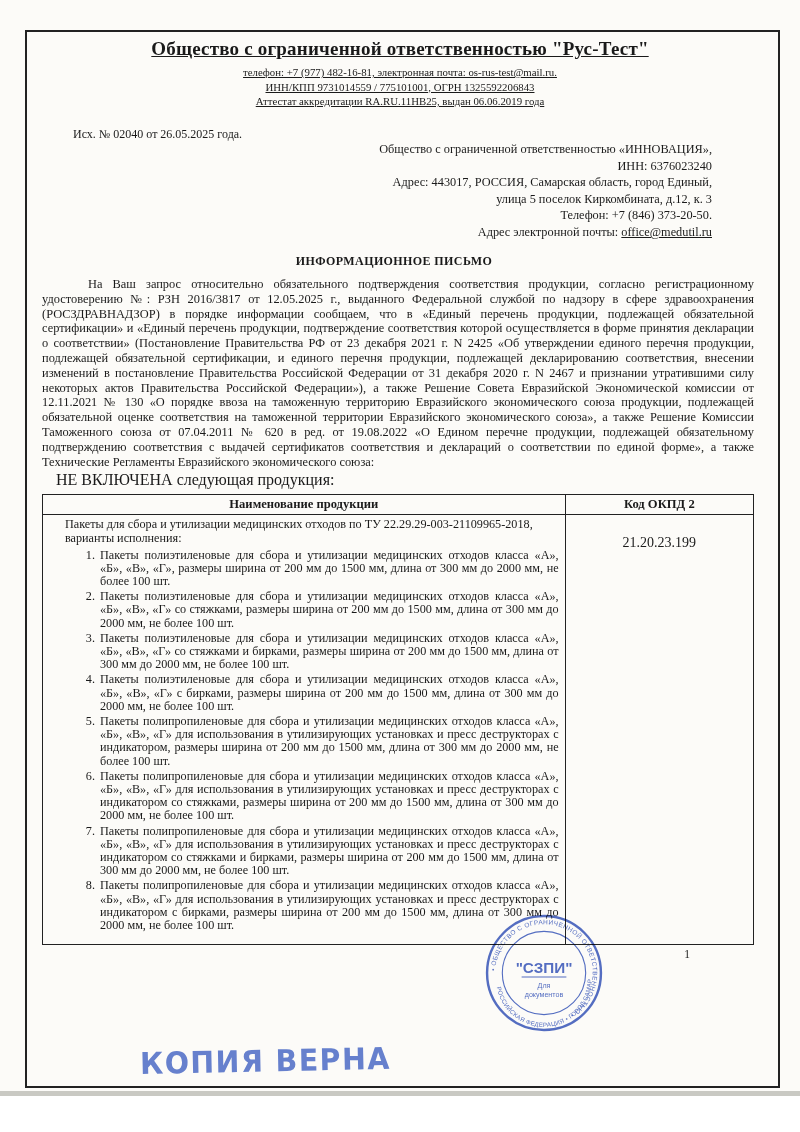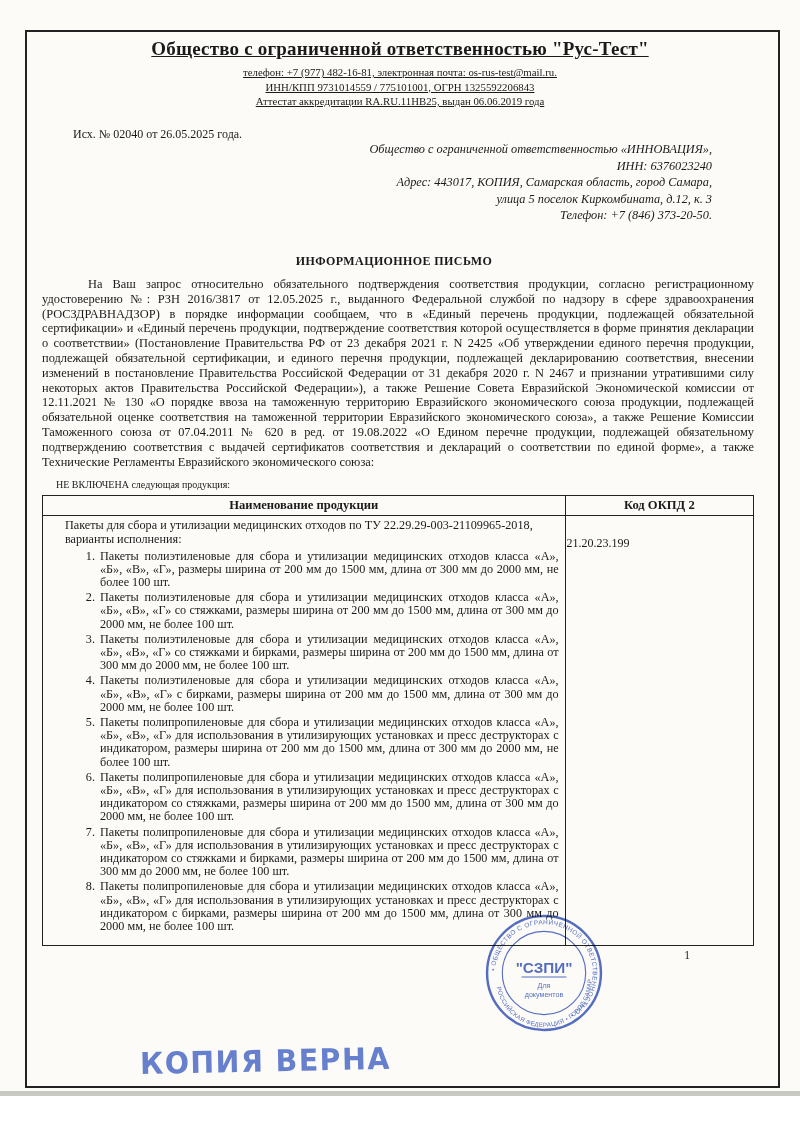--- a/index.html
+++ b/index.html
@@ -14,35 +14,35 @@
   }
   .scan-edge-bottom {
     position:absolute; left:0; right:0; bottom:0; height:5px; background:#c9c9c3;
   }
   
   .letterhead { position:absolute; top:38px; left:70px; right:70px; text-align:center; }
   .company { font-size:19px; font-weight:bold; text-decoration:underline; margin-bottom:5px; letter-spacing:.2px; }
   .lh-line { font-size:10.8px; line-height:14.5px; text-decoration:underline; }
   .outgoing { position:absolute; left:49px; top:127px; font-size:12px;margin-left:24px; }
   
-  .recipient { position:absolute; top:141px; right:88px; text-align:right; font-size:12.3px; line-height:16.6px;font-style:italic; }
+  .recipient { position:absolute; top:141px; right:88px; text-align:right; font-size:12.3px; line-height:16.6px; }
   .recipient .email { text-decoration:underline; }
   
   .letter-title { position:absolute; top:254px; left:0; right:12px; text-align:center; font-size:12px; font-weight:bold; letter-spacing:.4px; }
   
   .content { position:absolute; top:277px; left:42px; right:46px; }
   .body-par { margin:0; text-align:justify; font-size:12.4px; line-height:14.8px; text-indent:46px; }
-  .not-included { margin:10px 0 5px 14px; font-size:10px; }
+  .not-included { margin:2px 0 5px 14px; font-size:16px; }
   table.products { width:100%; border-collapse:collapse; font-size:12.2px; }
   table.products th, table.products td { border:1.4px solid #222; }
   table.products th { font-weight:bold; text-align:center; padding:2px 19px; font-size:12.6px; }
   th.col-name { width:73.5%; }
   th.col-code { width:26.5%; }
   td.prod-cell { vertical-align:top; padding:3px 6px 6px 22px; }
-  td.code-cell { vertical-align:top; text-align:left; padding-top:20px; font-size:12px; }
+  td.code-cell { vertical-align:top; text-align:center; padding-top:20px; font-size:14px; }
   .tbl-intro { line-height:13.6px; }
   ol.variants { margin:3px 0 6px 0; padding-left:33px; }
   ol.variants li { margin-bottom:2px; line-height:13.2px; text-align:justify; padding-left:2px; }
   .pagenum { text-align:right; padding:3px 64px 0 0; font-size:11.5px; }
   
   .round-stamp {
     position:absolute; left:483px; top:912px; width:122px; height:122px;
     mix-blend-mode:multiply; opacity:.88;
   }
   .copy-stamp {
@@ -64,23 +64,24 @@
     <div class="lh-line">телефон: +7 (977) 482-16-81, электронная почта: os-rus-test@mail.ru.</div>
     <div class="lh-line">ИНН/КПП 9731014559 / 775101001, ОГРН 1325592206843</div>
     <div class="lh-line">Аттестат аккредитации RA.RU.11НВ25, выдан 06.06.2019 года</div>
   </div>
 
   <div class="outgoing">Исх. № 02040 от 26.05.2025 года.</div>
 
   <div class="recipient">
     <div>Общество с ограниченной ответственностью «ИННОВАЦИЯ»,</div>
     <div>ИНН: 6376023240</div>
-    <div>Адрес: 443017, КОПИЯ, Самарская область, город Самара,</div>
+    <div>Адрес: 443017, РОССИЯ, Самарская область, город Единый,</div>
     <div>улица 5 поселок Киркомбината, д.12, к. 3</div>
     <div>Телефон: +7 (846) 373-20-50.</div>
+    <div><span>Адрес электронной почты: </span><span class="email">office@medutil.ru</span></div>
   </div>
 
   <div class="letter-title">ИНФОРМАЦИОННОЕ ПИСЬМО</div>
 
   <div class="content">
     <p class="body-par">На Ваш запрос относительно обязательного подтверждения соответствия продукции, согласно регистрационному удостоверению №: РЗН 2016/3817 от 12.05.2025 г., выданного Федеральной службой по надзору в сфере здравоохранения (РОСЗДРАВНАДЗОР) в порядке информации сообщаем, что в «Единый перечень продукции, подлежащей обязательной сертификации» и «Единый перечень продукции, подтверждение соответствия которой осуществляется в форме принятия декларации о соответствии» (Постановление Правительства РФ от 23 декабря 2021 г. N 2425 «Об утверждении единого перечня продукции, подлежащей обязательной сертификации, и единого перечня продукции, подлежащей декларированию соответствия, внесении изменений в постановление Правительства Российской Федерации от 31 декабря 2020 г. N 2467 и признании утратившими силу некоторых актов Правительства Российской Федерации»), а также Решение Совета Евразийской Экономической комиссии от 12.11.2021 № 130 «О порядке ввоза на таможенную территорию Евразийского экономического союза продукции, подлежащей обязательной оценке соответствия на таможенной территории Евразийского экономического союза», а также Решение Комиссии Таможенного союза от 07.04.2011 № 620 в ред. от 19.08.2022 «О Едином перечне продукции, подлежащей обязательному подтверждению соответствия с выдачей сертификатов соответствия и деклараций о соответствии по единой форме», а также Технические Регламенты Евразийского экономического союза:</p>
     <div class="not-included">НЕ ВКЛЮЧЕНА следующая продукция:</div>
 
     <table class="products">
       <thead>

